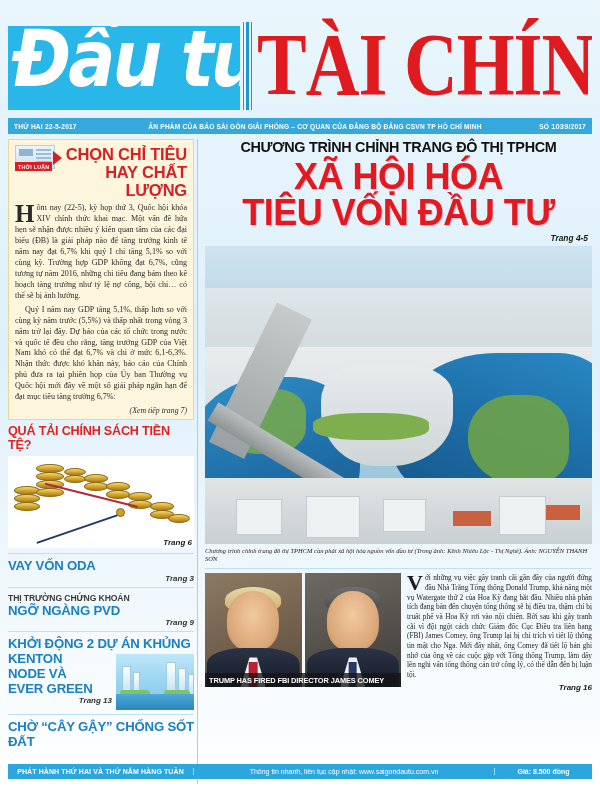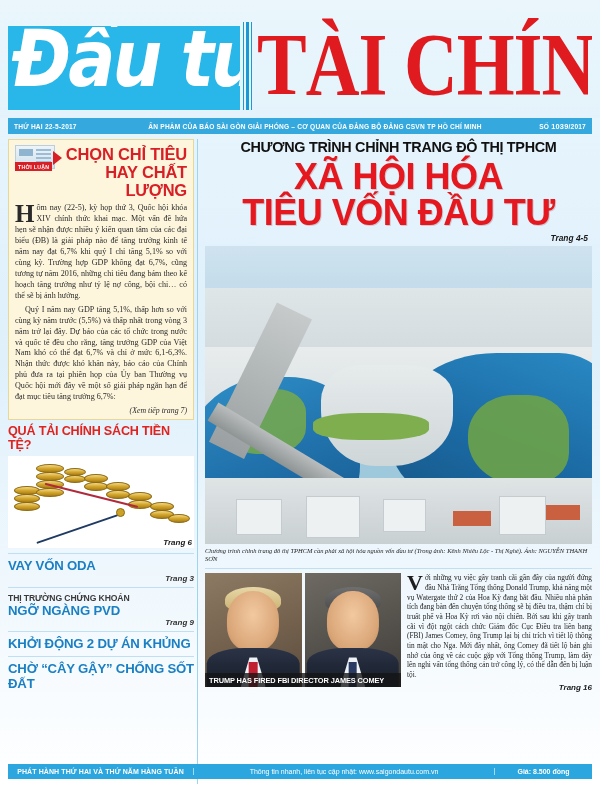--- a/index.html
+++ b/index.html
@@ -531,20 +531,38 @@
       </div>
 
       <div class="teaser">
         <div class="t-kicker">THỊ TRƯỜNG CHỨNG KHOÁN</div>
         <div class="t-blue">NGỠ NGÀNG PVD</div>
         <div class="t-page">Trang 9</div>
       </div>
 
       <div class="teaser">
         <div class="t-blue">KHỞI ĐỘNG 2 DỰ ÁN KHỦNG</div>
+        <div class="kenton-row">
+          <div class="kenton-txt">
+            <div class="t-blue">KENTON</div>
+            <div class="t-blue">NODE VÀ</div>
+            <div class="t-blue">EVER GREEN</div>
+            <div class="t-page">Trang 13</div>
+          </div>
+          <div class="kenton-img">
+            <div class="tower" style="left:6px;  bottom:14px; width:9px;  height:30px;"></div>
+            <div class="tower" style="left:17px; bottom:14px; width:7px;  height:24px;"></div>
+            <div class="tower" style="left:50px; bottom:14px; width:10px; height:34px;"></div>
+            <div class="tower" style="left:62px; bottom:14px; width:8px;  height:28px;"></div>
+            <div class="tower" style="left:72px; bottom:14px; width:6px;  height:22px;"></div>
+            <div class="green" style="left:4px;  width:30px;"></div>
+            <div class="green" style="right:4px; width:26px;"></div>
+            <div class="water"></div>
+          </div>
+        </div>
       </div>
 
       <div class="teaser nb">
         <div class="t-blue">CHỜ “CÂY GẬY” CHỐNG SỐT ĐẤT</div>
 
       </div>
 
     </div>
 
     <div class="col-right">

